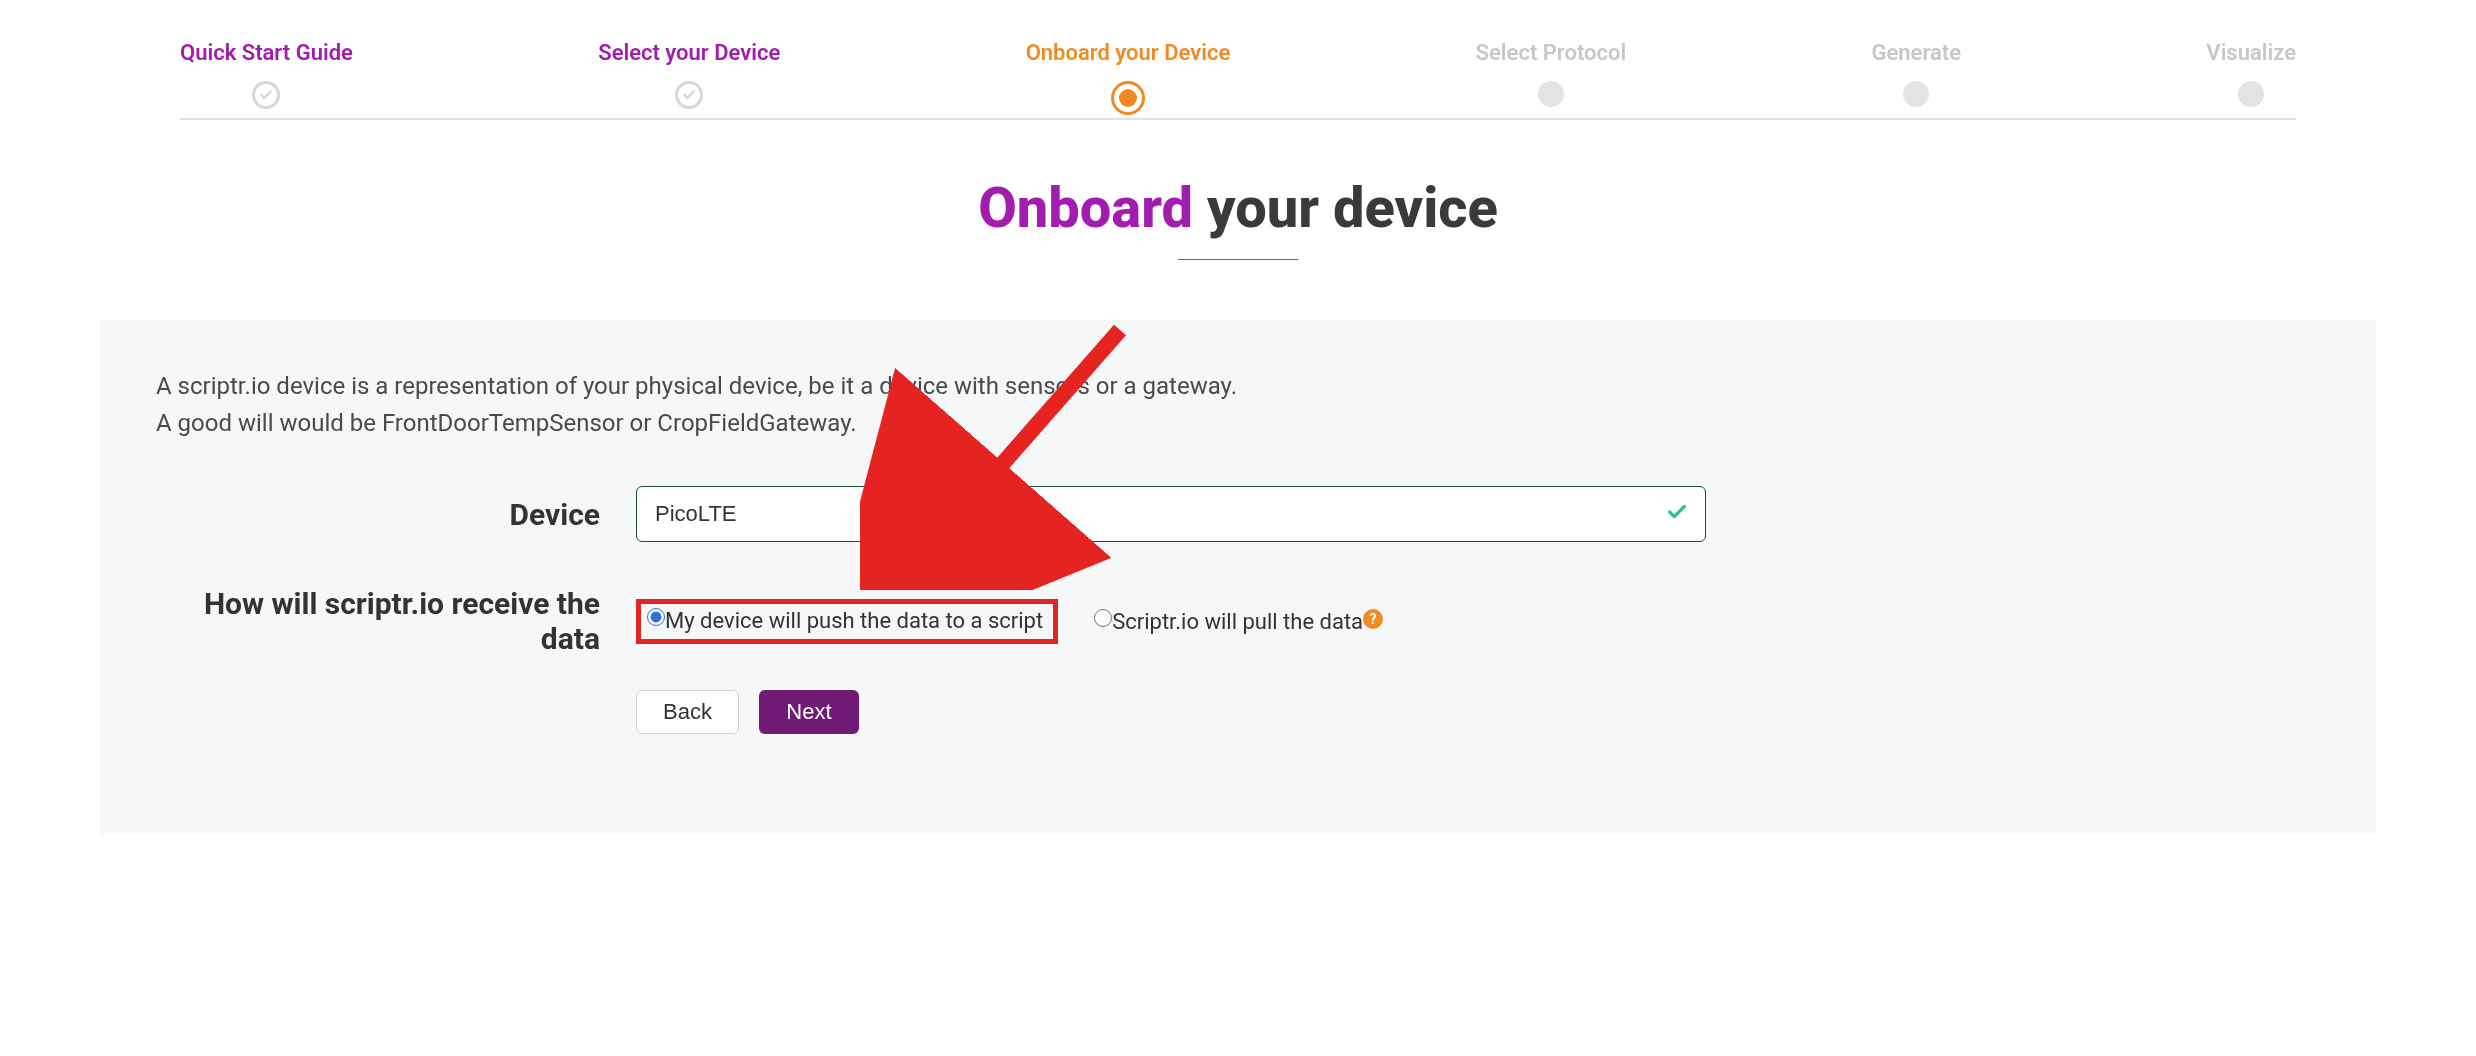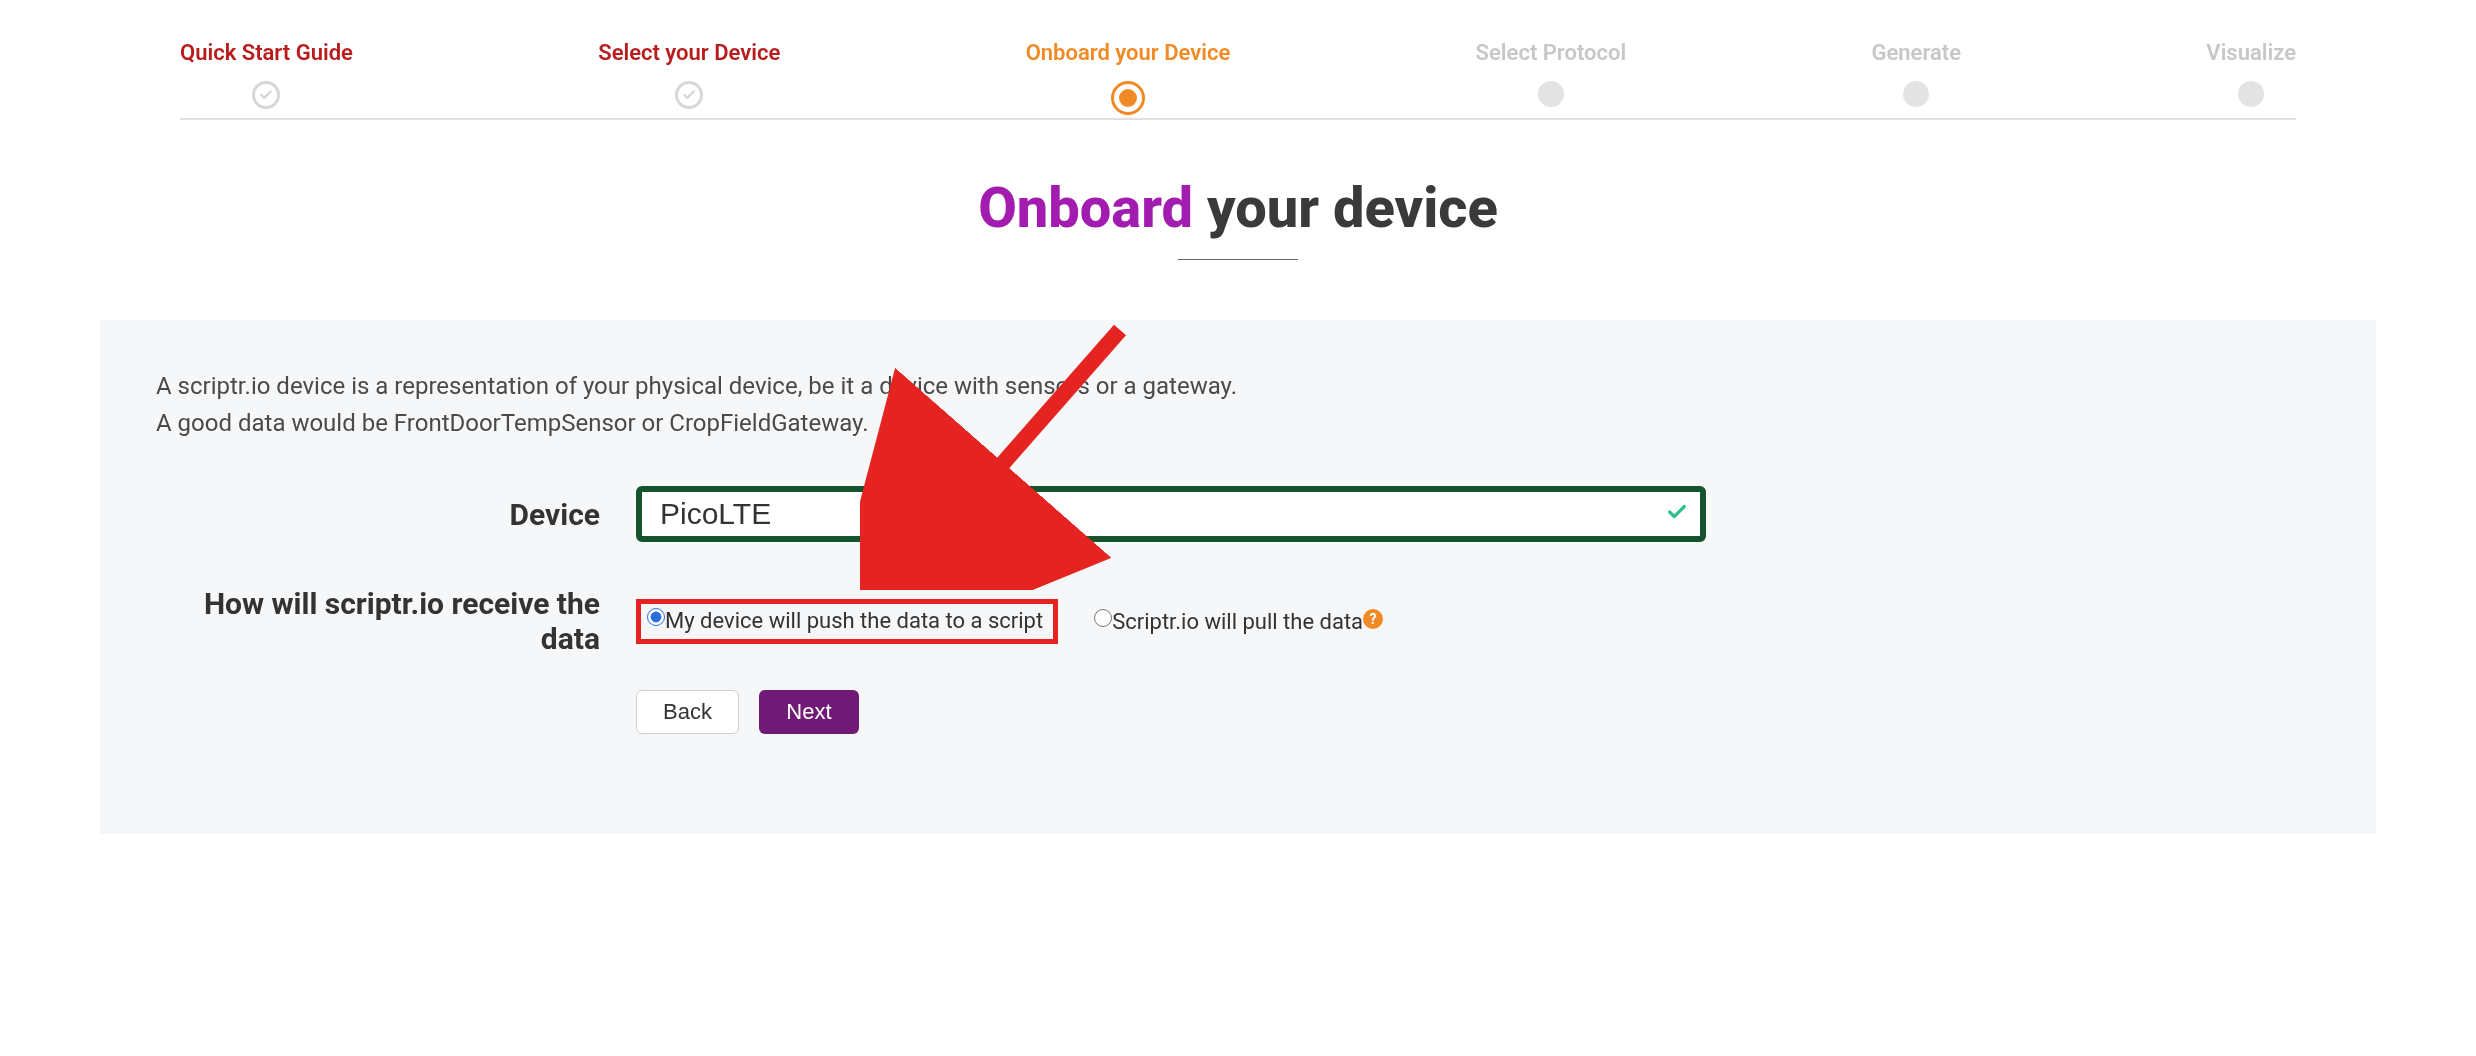--- a/index.html
+++ b/index.html
@@ -36,21 +36,21 @@
     z-index: 1;
     cursor: pointer;
   }
   .step-label {
     font-size: 22px;
     font-weight: 600;
     color: #c7c7c7;
     margin-bottom: 16px;
     white-space: nowrap;
   }
-  .step.completed .step-label { color: #b91c1c; }
+  .step.completed .step-label { color: #a21caf; }
   .step.active .step-label { color: #f08a24; }
   .step-circle {
     width: 28px;
     height: 28px;
     border-radius: 50%;
     background: #ffffff;
     border: 3px solid #d7d7d7;
     display: flex;
     align-items: center;
     justify-content: center;
@@ -126,23 +126,23 @@
     flex: 1;
     position: relative;
     max-width: 1070px;
     display: flex;
     align-items: center;
     gap: 24px;
   }
   .text-input {
     width: 100%;
     height: 56px;
-    border: 6px solid #14532d;
+    border: 1px solid #14532d;
     border-radius: 6px;
-    font-size: 30px;
+    font-size: 22px;
     padding: 0 80px 0 18px;
     color: #333;
     background: #fff;
   }
   .input-valid-icon {
     position: absolute;
     right: 18px;
     top: 50%;
     transform: translateY(-50%);
     color: #2fbf8f;
@@ -266,21 +266,21 @@
 
 <h1 class="page-title">
   <span class="accent">Onboard</span>
   <span>your device</span>
 </h1>
 <div class="title-underline"></div>
 
 <div class="panel" style="position:relative;">
   <p class="panel-desc">
     <span>A scriptr.io device is a representation of your physical device, be it a device with sensors or a gateway.</span><br>
-    <span>A good data would be FrontDoorTempSensor or CropFieldGateway.</span>
+    <span>A good will would be FrontDoorTempSensor or CropFieldGateway.</span>
   </p>
 
   <div class="form-row">
     <div class="form-label">Device</div>
     <div class="form-control-wrap">
       <input type="text" class="text-input" value="PicoLTE" style="">
       <span class="input-valid-icon">
         <svg width="22" height="22" viewBox="0 0 24 24" fill="none" stroke="currentColor" stroke-width="3.5" stroke-linecap="round" stroke-linejoin="round">
             <polyline points="20 6 9 17 4 12"></polyline>
           </svg>

